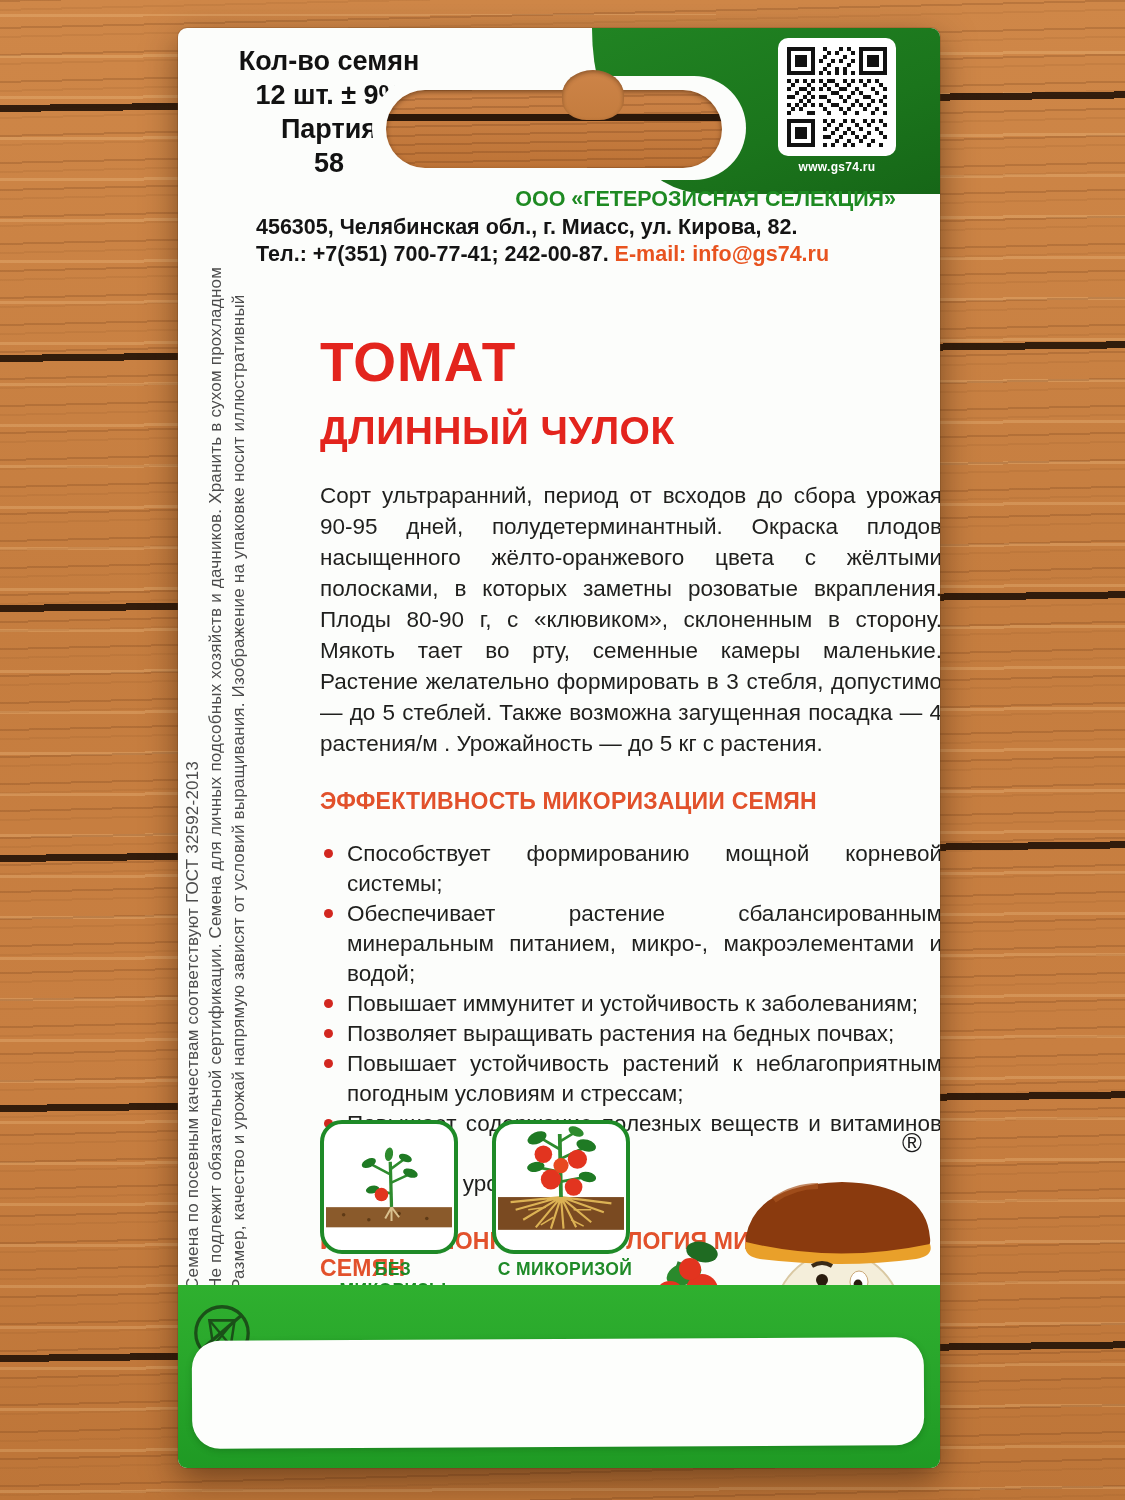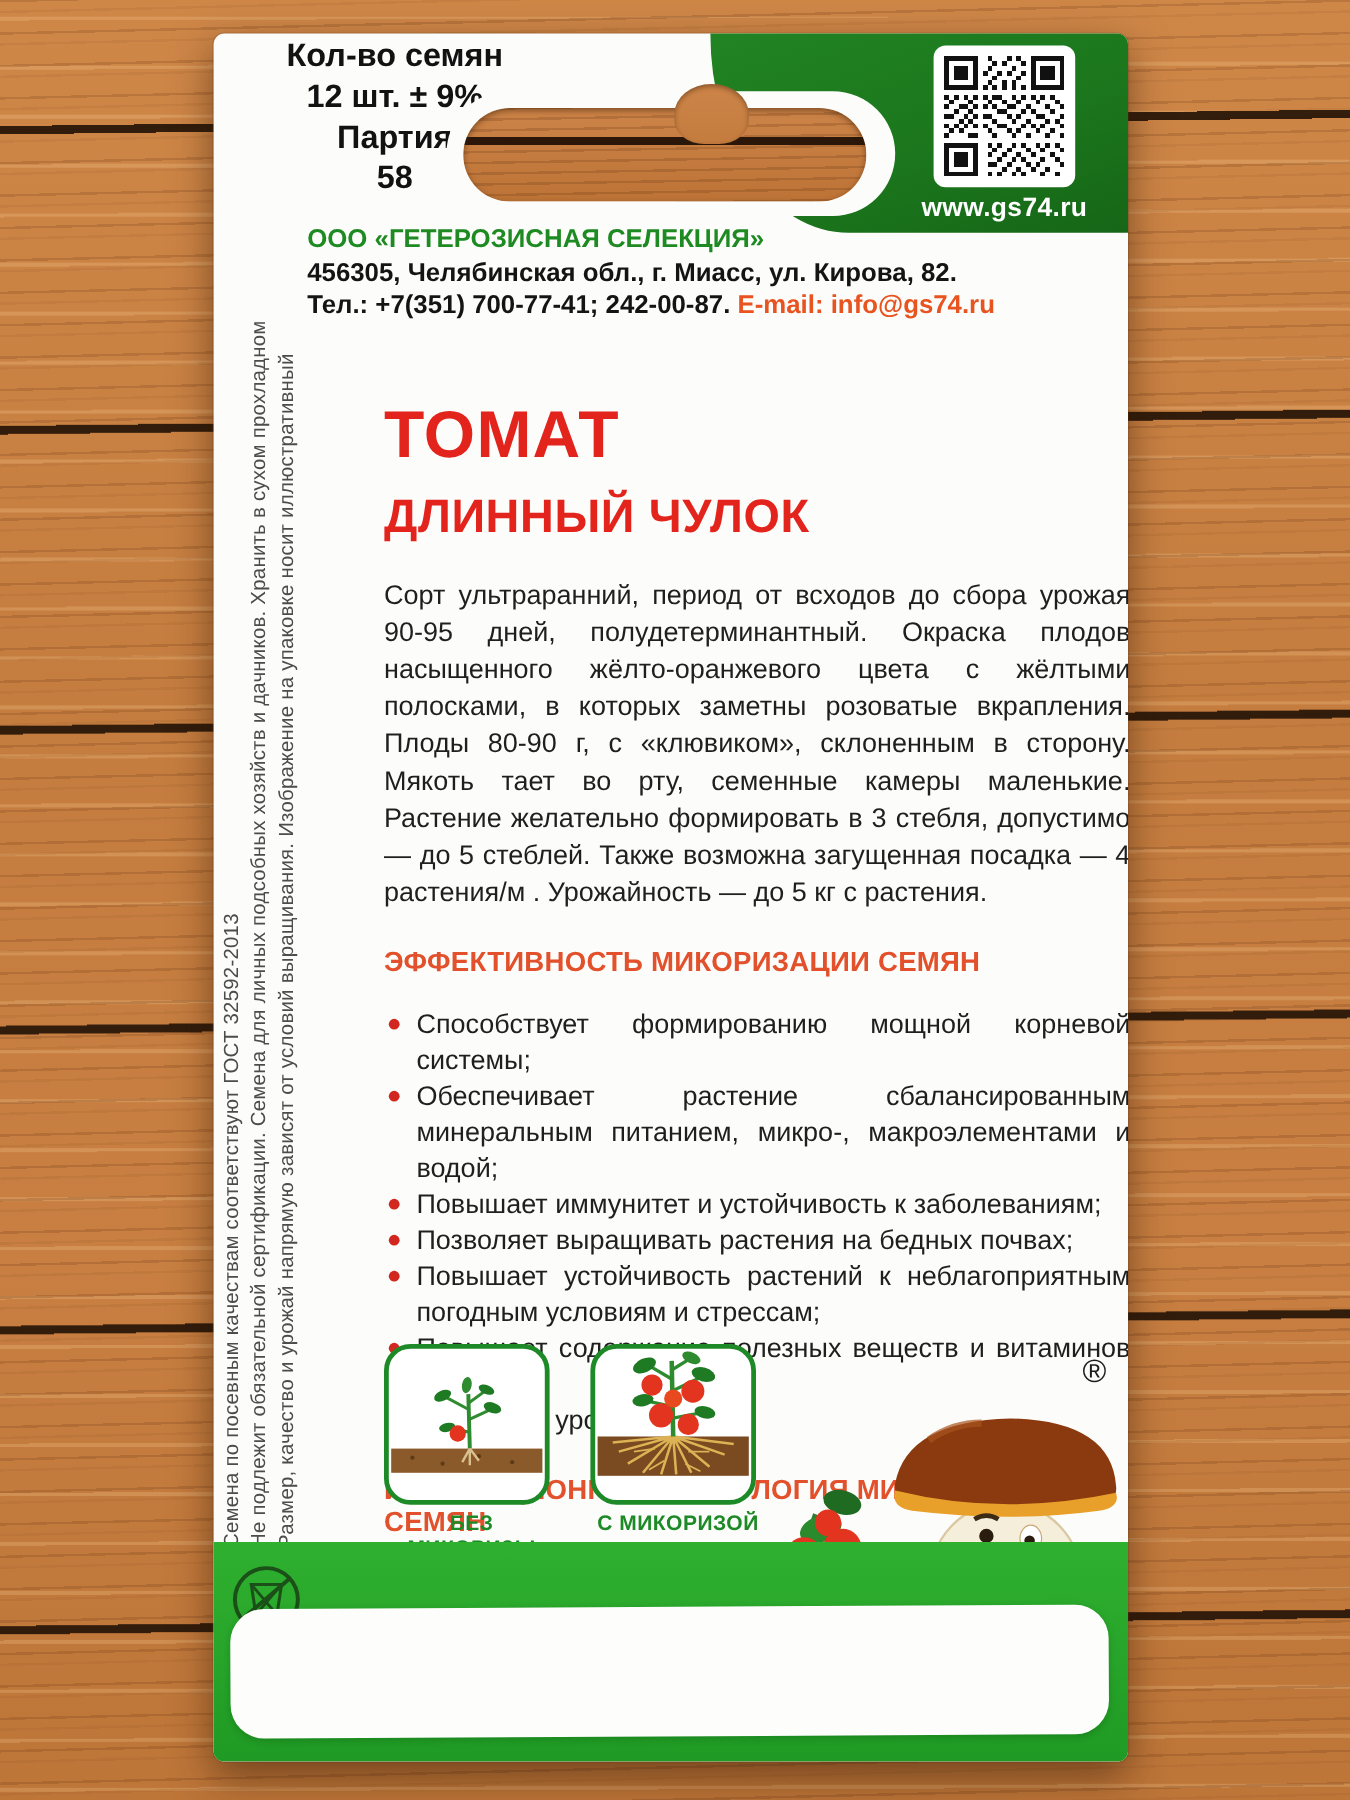--- a/index.html
+++ b/index.html
@@ -20,50 +20,50 @@
   }
 
   
   .packet{
     position:absolute;left:178px;top:28px;width:762px;height:1440px;
     background:#fcfdfb;border-radius:9px;overflow:hidden;
     box-shadow:0 12px 34px rgba(40,18,4,.5), 0 0 0 1px rgba(120,70,30,.25);
   }
 
   
-  .counts{position:absolute;left:8px;top:1px;width:286px;text-align:center;
+  .counts{position:absolute;left:8px;top:16px;width:286px;text-align:center;
     font-weight:700;font-size:27px;line-height:34px;color:#121212;}
 
   
   .green-panel{position:absolute;top:-4px;right:-4px;width:352px;height:170px;
     background:linear-gradient(160deg,#218423 0%,#1b751c 60%,#166617 100%);
     border-bottom-left-radius:115px 165px;}
   .qr-tile{position:absolute;top:14px;right:48px;width:118px;height:118px;
     background:#fff;border-radius:10px;padding:7px;box-sizing:border-box;}
   .qr-url{position:absolute;top:136px;right:34px;width:146px;text-align:center;
-    color:#fff;font-weight:700;font-size:22px;letter-spacing:.3px;}
+    color:#fff;font-weight:700;font-size:12px;letter-spacing:.3px;}
 
   
   .hole-notch{position:absolute;left:194px;top:48px;width:374px;height:104px;
     background:#fcfdfb;border-radius:52px;}
   .hole{position:absolute;left:208px;top:62px;width:336px;height:78px;border-radius:40px;
     background-image:
       linear-gradient(180deg,rgba(0,0,0,0) 0 24px,#2a1709 24px 31px,rgba(0,0,0,0) 31px),
       repeating-linear-gradient(179deg,rgba(96,48,16,.22) 0 2px,rgba(0,0,0,0) 2px 9px),
       linear-gradient(180deg,#cd8448,#bd7336);
     box-shadow:inset 0 2px 5px rgba(60,30,8,.55);}
   .hole::before{content:"";position:absolute;left:176px;top:-20px;width:62px;height:50px;
     border-radius:50% 50% 40% 40%;
     background:linear-gradient(180deg,#cd8448,#c47c3e);
     box-shadow:inset 0 2px 4px rgba(60,30,8,.45);}
 
   
   .company{position:absolute;left:78px;top:158px;width:640px;
     font-weight:700;font-size:21.5px;line-height:27.5px;color:#141414;}
-  .company .org{color:#1e8a22;}
+  .company .org{color:#1e8a22;text-align:right;}
   .company .email{color:#e8531f;}
 
   
   .side-col{position:absolute;bottom:178px;height:1112px;width:23px;overflow:hidden;
     writing-mode:vertical-rl;transform:rotate(180deg);white-space:nowrap;
     font-size:17px;color:#4c4c4c;letter-spacing:.2px;}
   .side-1{left:5px;}.side-2{left:28px;}.side-3{left:51px;}
 
   
   .main-col{position:absolute;left:142px;top:306px;width:622px;color:#1f1f1d;}

